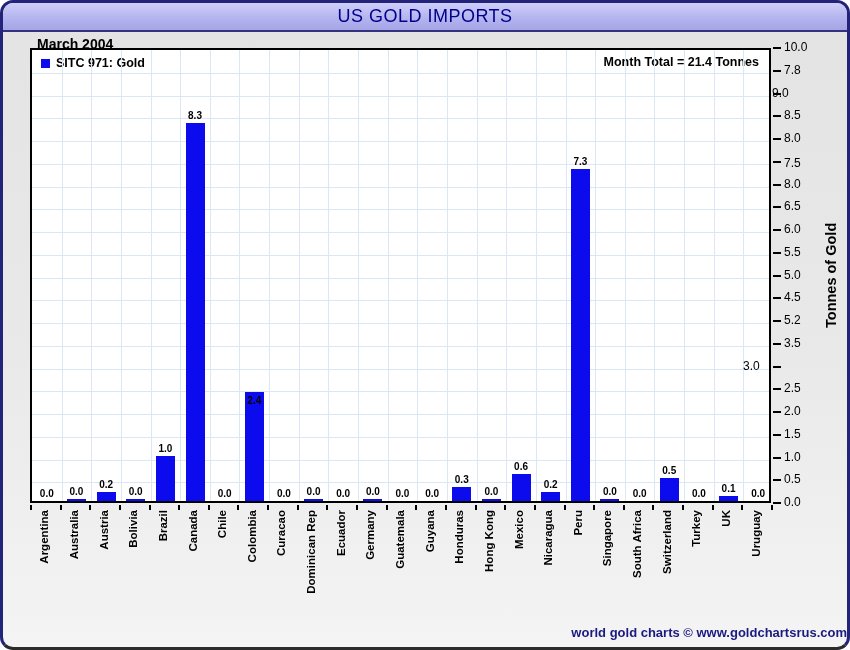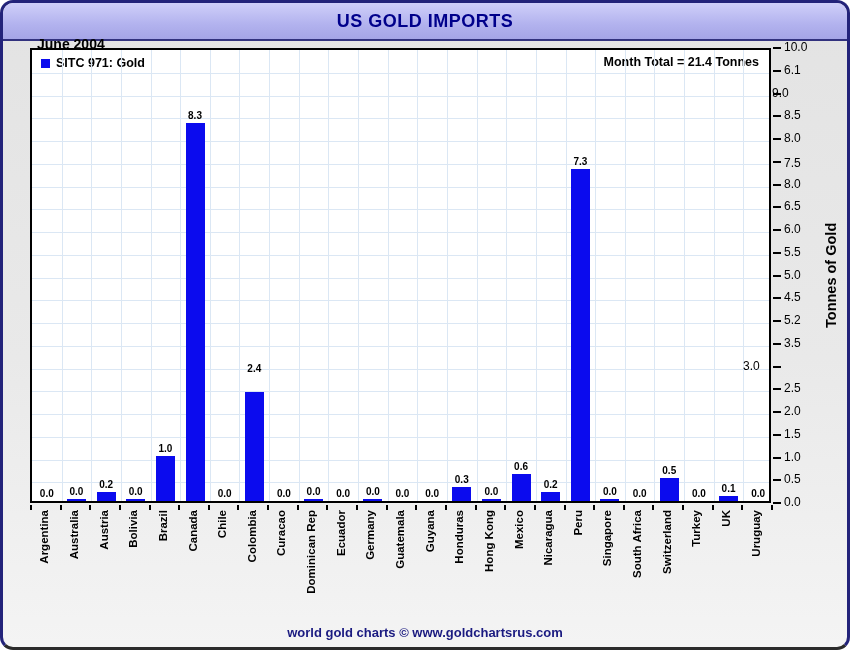--- a/index.html
+++ b/index.html
@@ -4,25 +4,25 @@
 <style>
   * { margin:0; padding:0; box-sizing:border-box; }
   html,body { background:#ffffff; font-family:"Liberation Sans", sans-serif; }
   #window {
     position:relative; width:850px; height:650px;
     border:3px solid #23237a; border-bottom-color:#2b2b2b;
     border-radius:13px; overflow:hidden;
     background:linear-gradient(180deg,#e3e3e3 0%,#e9e9e9 55%,#f4f4f4 100%);
   }
   #titlebar {
-    position:absolute; left:0; right:0; top:0; height:38px;
+    position:absolute; left:0; right:0; top:0; height:29px;
     background:linear-gradient(180deg,#cfcff9 0%,#b2b2ee 60%,#a5a5e6 100%);
     border-bottom:2px solid #32327e;
     display:flex; align-items:center; justify-content:center;
-    font-size:18px; font-weight:bold; color:#00008b; letter-spacing:0.5px;
+    font-size:18px; font-weight:normal; color:#00008b; letter-spacing:0.5px;
   }
   #period {
     position:absolute; left:34px; top:33px;
     font-size:14px; font-weight:bold; color:#000;
   }
   #subtitle {
     position:absolute; left:0; right:60px; top:34px; text-align:center;
     font-size:13.5px; font-weight:bold; color:#000;
   }
   #plot {
@@ -56,33 +56,33 @@
     font-size:11.5px; font-weight:bold; color:#000; line-height:13px;
     transform:rotate(-90deg); transform-origin:top right;
   }
   #y-axis-title {
     position:absolute; left:816px; top:45px; height:455px; width:24px;
     display:flex; align-items:center; justify-content:center;
     writing-mode:vertical-rl; transform:rotate(180deg);
     font-size:14.5px; font-weight:bold; color:#000;
   }
   #footer {
-    position:absolute; left:0; right:0; bottom:7px; text-align:center;
+    position:absolute; left:0; right:0; bottom:7px; text-align:right;
     font-size:13px; font-weight:bold; color:#1a1a80;
   }
 </style>
 </head>
 <body>
 
 <div id="window">
   <div id="titlebar">
     <span>US GOLD IMPORTS</span>
   </div>
 
-  <div id="period">June 2004</div>
+  <div id="period">March 2004</div>
 
   <div id="plot">
     <div class="legend">
       <span class="swatch"></span>
       <span>SITC 971: Gold</span>
     </div>
     <div id="month-total">Month Total = 21.4 Tonnes</div>
   <div class="grid-h" style="top: 432.25px;"></div>
       <div class="grid-h" style="top: 409.5px;"></div>
       <div class="grid-h" style="top: 386.75px;"></div>
@@ -132,21 +132,21 @@
       <div class="bar" style="left: 64.6px; width: 19px; height: 9.1px; background: rgb(11, 11, 238);"></div>
       <div class="vlabel" style="left: 55.28px; width: 37.64px; bottom: 11.1px;">0.2</div>
       <div class="bar" style="left: 94.24px; width: 19px; height: 1.82px; background: rgb(11, 11, 238);"></div>
       <div class="vlabel" style="left: 84.92px; width: 37.64px; bottom: 3.82px;">0.0</div>
       <div class="bar" style="left: 123.88px; width: 19px; height: 45.5px; background: rgb(11, 11, 238);"></div>
       <div class="vlabel" style="left: 114.56px; width: 37.64px; bottom: 47.5px;">1.0</div>
       <div class="bar" style="left: 153.52px; width: 19px; height: 377.65px; background: rgb(11, 11, 238);"></div>
       <div class="vlabel" style="left: 144.2px; width: 37.64px; bottom: 379.65px;">8.3</div>
       <div class="vlabel" style="left: 173.84px; width: 37.64px; bottom: 2px;">0.0</div>
       <div class="bar" style="left: 212.8px; width: 19px; height: 109.2px; background: rgb(11, 11, 238);"></div>
-      <div class="vlabel" style="left: 203.48px; width: 37.64px; bottom: 127px;">2.4</div>
+      <div class="vlabel" style="left: 203.48px; width: 37.64px; bottom: 95px;">2.4</div>
       <div class="vlabel" style="left: 233.12px; width: 37.64px; bottom: 2px;">0.0</div>
       <div class="bar" style="left: 272.08px; width: 19px; height: 1.82px; background: rgb(11, 11, 238);"></div>
       <div class="vlabel" style="left: 262.76px; width: 37.64px; bottom: 3.82px;">0.0</div>
       <div class="vlabel" style="left: 292.4px; width: 37.64px; bottom: 2px;">0.0</div>
       <div class="bar" style="left: 331.36px; width: 19px; height: 1.82px; background: rgb(11, 11, 238);"></div>
       <div class="vlabel" style="left: 322.04px; width: 37.64px; bottom: 3.82px;">0.0</div>
       <div class="vlabel" style="left: 351.68px; width: 37.64px; bottom: 2px;">0.0</div>
       <div class="vlabel" style="left: 381.32px; width: 37.64px; bottom: 2px;">0.0</div>
       <div class="bar" style="left: 420.28px; width: 19px; height: 13.65px; background: rgb(11, 11, 238);"></div>
       <div class="vlabel" style="left: 410.96px; width: 37.64px; bottom: 15.65px;">0.3</div>
@@ -255,16 +255,16 @@
     <div class="ytick-label" style="left: 781px; top: 173.5px;">8.0</div>
     <div class="ytick-line" style="left: 770px; width: 8px; top: 157.75px;"></div>
     <div class="ytick-label" style="left: 781px; top: 153px;">7.5</div>
     <div class="ytick-line" style="left: 770px; width: 8px; top: 135px;"></div>
     <div class="ytick-label" style="left: 781px; top: 128px;">8.0</div>
     <div class="ytick-line" style="left: 770px; width: 8px; top: 112.25px;"></div>
     <div class="ytick-label" style="left: 781px; top: 105.25px;">8.5</div>
     <div class="ytick-line" style="left: 770px; width: 8px; top: 89.5px;"></div>
     <div class="ytick-label" style="left: 769px; top: 82.5px;">9.0</div>
     <div class="ytick-line" style="left: 770px; width: 8px; top: 66.75px;"></div>
-    <div class="ytick-label" style="left: 781px; top: 59.75px;">6.1</div>
+    <div class="ytick-label" style="left: 781px; top: 59.75px;">7.8</div>
     <div class="ytick-line" style="left: 770px; width: 8px; top: 44px;"></div>
     <div class="ytick-label" style="left: 781px; top: 37px;">10.0</div>
   </div>
 
 </body></html>

